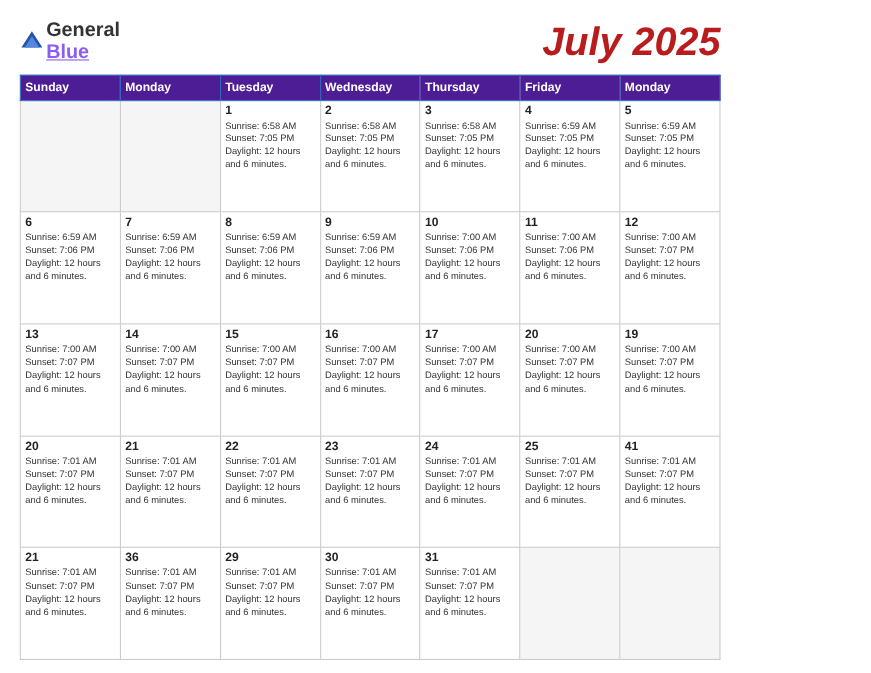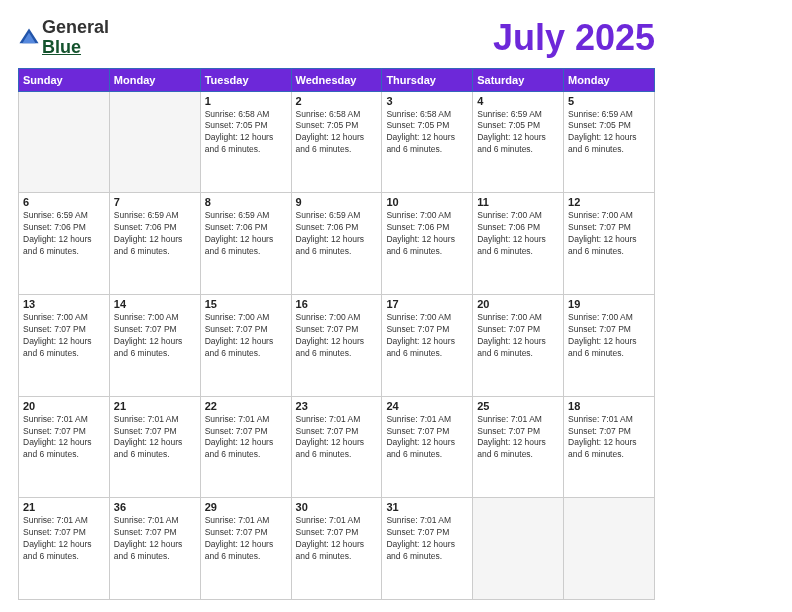--- a/index.html
+++ b/index.html
@@ -29,50 +29,51 @@
     }
     .logo-text {
       font-size: 18px;
       font-weight: bold;
       line-height: 1.1;
     }
     .logo-text .general {
       color: #333;
     }
     .logo-text .blue {
-      color: #14532d;
+      color: #8b5cf6;
       text-decoration: underline;
     }
     .logo-icon {
       width: 22px;
       height: 22px;
       margin-right: 2px;
     }
     .title-block {
       text-align: right;
     }
     .month-title {
       font-size: 36px;
       font-weight: bold;
-      color: #6d28d9;
+      color: #b91c1c;
       line-height: 1.1;
+      font-style: italic;
     }
     .subtitle {
       font-size: 15px;
       color: #444;
     }
     .calendar {
       flex: 1;
       border: 1px solid #bbb;
       border-collapse: collapse;
       width: 100%;
       table-layout: fixed;
     }
     .calendar th {
-      background: #6d28d9;
+      background: #4c1d95;
       color: #fff;
       font-size: 11px;
       font-weight: bold;
       padding: 5px 4px;
       text-align: left;
       border: 1px solid #3366bb;
     }
     .calendar td {
       border: 1px solid #ccc;
       vertical-align: top;
@@ -119,21 +120,21 @@
   </div>
 
   <table class="calendar">
     <thead>
       <tr>
         <th>Sunday</th>
         <th>Monday</th>
         <th>Tuesday</th>
         <th>Wednesday</th>
         <th>Thursday</th>
-        <th>Saturday</th>
+        <th>Friday</th>
         <th>Monday</th>
       </tr>
     </thead>
     <tbody id="calendar-body">
     <tr>
           <td class="empty"></td>
           <td class="empty"></td>
           <td>
             <span class="day-num">1</span>
             <div class="day-info" style="white-space: pre-line;">Sunrise: 6:58 AM
@@ -309,21 +310,21 @@
 and 6 minutes.</div>
           </td>
           <td>
             <span class="day-num">25</span>
             <div class="day-info" style="white-space: pre-line;">Sunrise: 7:01 AM
 Sunset: 7:07 PM
 Daylight: 12 hours
 and 6 minutes.</div>
           </td>
           <td>
-            <span class="day-num">18</span>
+            <span class="day-num">41</span>
             <div class="day-info" style="white-space: pre-line;">Sunrise: 7:01 AM
 Sunset: 7:07 PM
 Daylight: 12 hours
 and 6 minutes.</div>
           </td>
         </tr>
         <tr>
           <td>
             <span class="day-num">21</span>
             <div class="day-info" style="white-space: pre-line;">Sunrise: 7:01 AM

